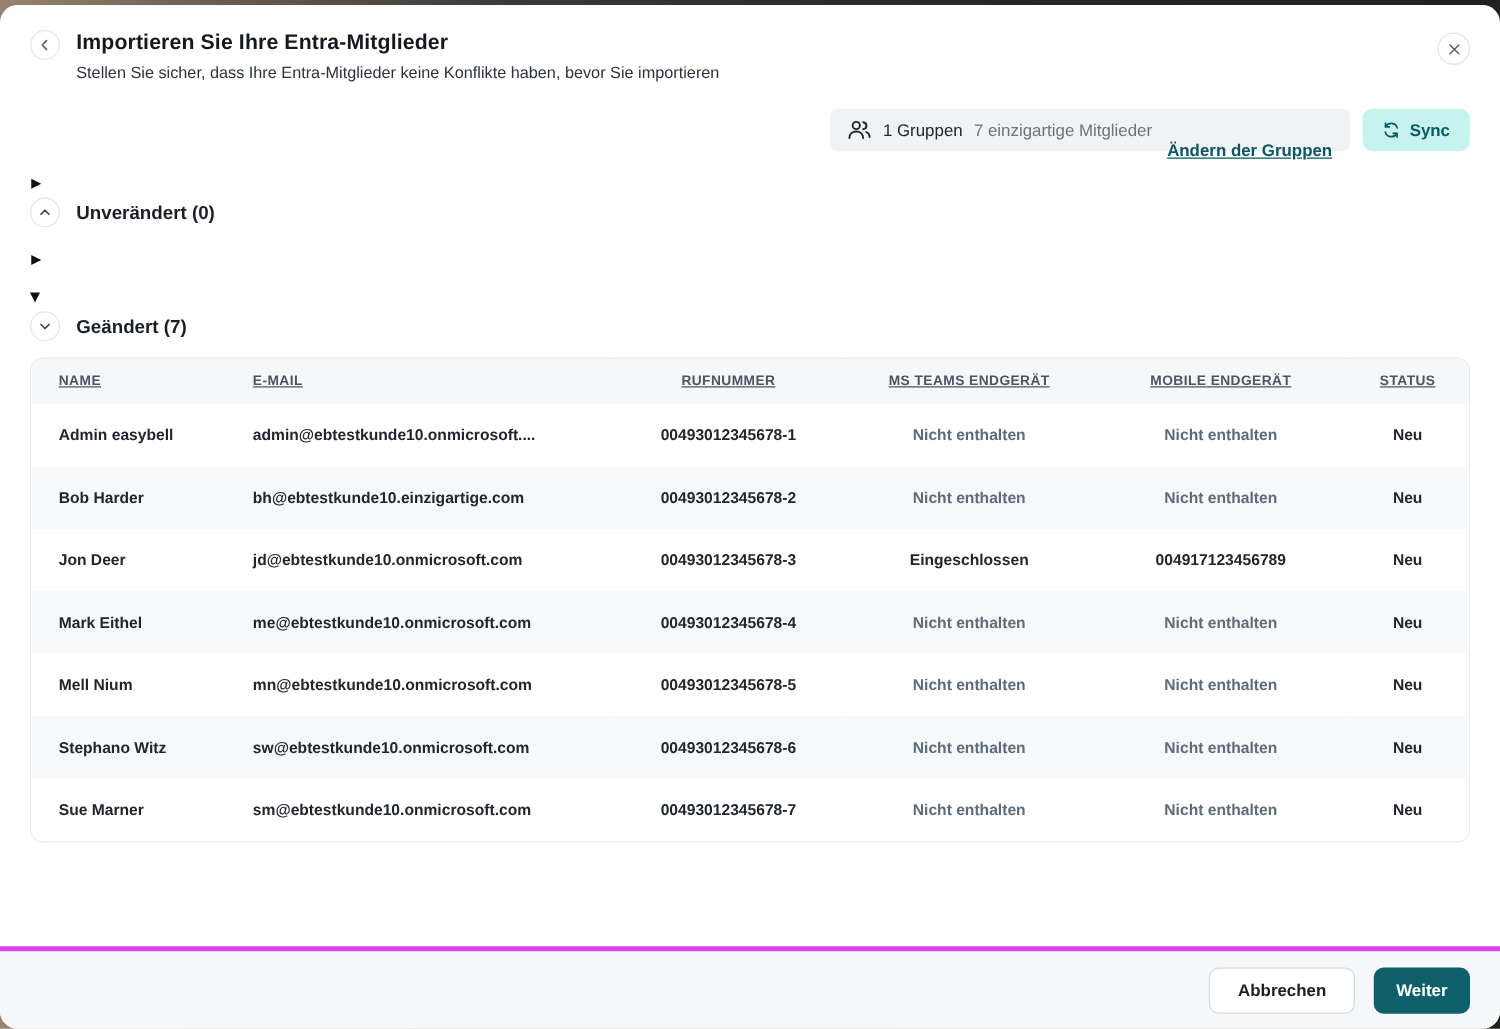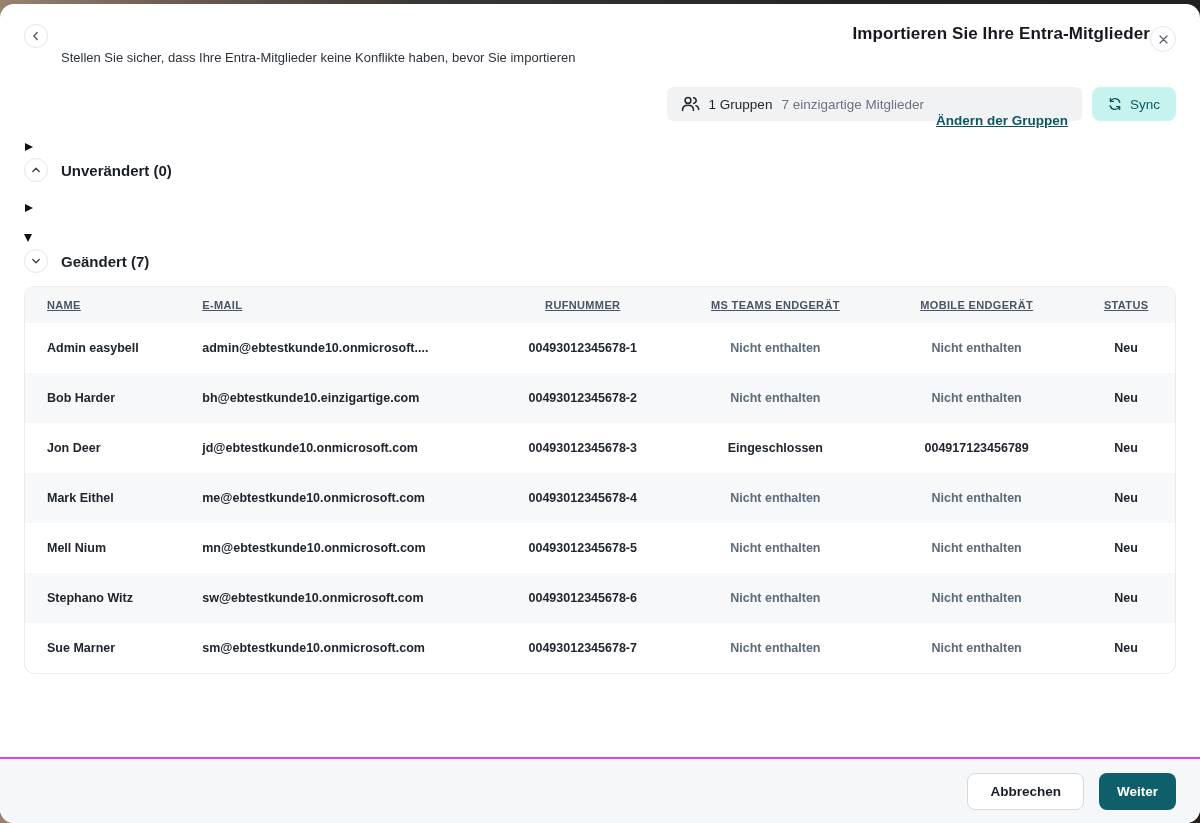--- a/index.html
+++ b/index.html
@@ -13,38 +13,38 @@
     background:#ffffff; border-radius:14px; overflow:hidden;
   }
   
   .modal-header { display:flex; align-items:flex-start; padding:20px 24px 0 24px; }
   .circle-btn {
     width:24px; height:24px; border-radius:50%; background:#fff;
     border:1px solid #e3e5e8; display:flex; align-items:center; justify-content:center;
     cursor:pointer; flex:none; color:#555e6b;
   }
   .header-text { margin-left:13px; flex:1 1 auto; }
-  .title { font-size:17px; font-weight:700; color:#15191f; letter-spacing:.1px;text-align:right; }
+  .title { font-size:17px; font-weight:700; color:#15191f; letter-spacing:.1px; }
   .subtitle { font-size:13px; color:#2c323c; margin-top:6px; }
   .close-btn { width:26px; height:26px; margin-top:2px; }
 
   
   .sync-row { display:flex; justify-content:flex-end; align-items:center; gap:10px; padding:22px 24px 0 24px; }
   .groups-bar {
     display:flex; align-items:center; gap:9px; background:#f1f2f4;
     border-radius:6px; padding:0 14px; height:34px; font-size:13.5px;
   }
   .groups-count { color:#20262e; }
   .unique-members { color:#6b7280; }
   .change-groups {
     color:#0b5660; font-weight:700; text-decoration:underline; cursor:pointer; margin-left:3px;margin-top:32px;
   }
   .sync-btn {
     display:flex; align-items:center; gap:8px; background:#c6f3ee; color:#0c5a64;
-    border:none; border-radius:8px; height:34px; padding:0 16px; font-size:13.5px; font-weight:400;
+    border:none; border-radius:8px; height:34px; padding:0 16px; font-size:13.5px; font-weight:700;
     cursor:pointer; font-family:inherit;
   }
 
   
   .sections { padding:0 24px; }
   .section-marker {
     width:0; height:0; margin-top:22px; margin-left:1px;
     border-top:4.5px solid transparent; border-bottom:4.5px solid transparent; border-left:8px solid #111;
   }
   .section-marker.down {
@@ -63,21 +63,21 @@
   }
   thead th.al, tbody td.al { text-align:left; padding-left:22px; }
   tbody td { height:50px; font-size:12.5px; color:#20262e; font-weight:700; text-align:center; padding:0 6px;
     white-space:nowrap; overflow:hidden; text-overflow:ellipsis; }
   tbody tr:nth-child(even) td { background:#f7f8fa; }
   td.muted { color:#5d6b7a; font-weight:600; }
 
   
   .modal-footer {
     position:absolute; left:0; right:0; bottom:0; height:66px;
-    background:#f6f7f8; border-top:2px solid #d946ef;
+    background:#f6f7f8; border-top:4px solid #d946ef;
     display:flex; align-items:center; justify-content:flex-end; gap:15px; padding:0 24px;
   }
   .btn { height:37px; border-radius:8px; font-size:13.5px; font-weight:700; cursor:pointer; font-family:inherit; }
   .btn-secondary { background:#fff; color:#1a1f26; border:1px solid #d6d9dd; padding:0 22px; }
   .btn-primary { background:#0f5f6a; color:#fff; border:none; padding:0 18px; }
 
   svg { display:block; }
 </style>
 </head>
 <body>

